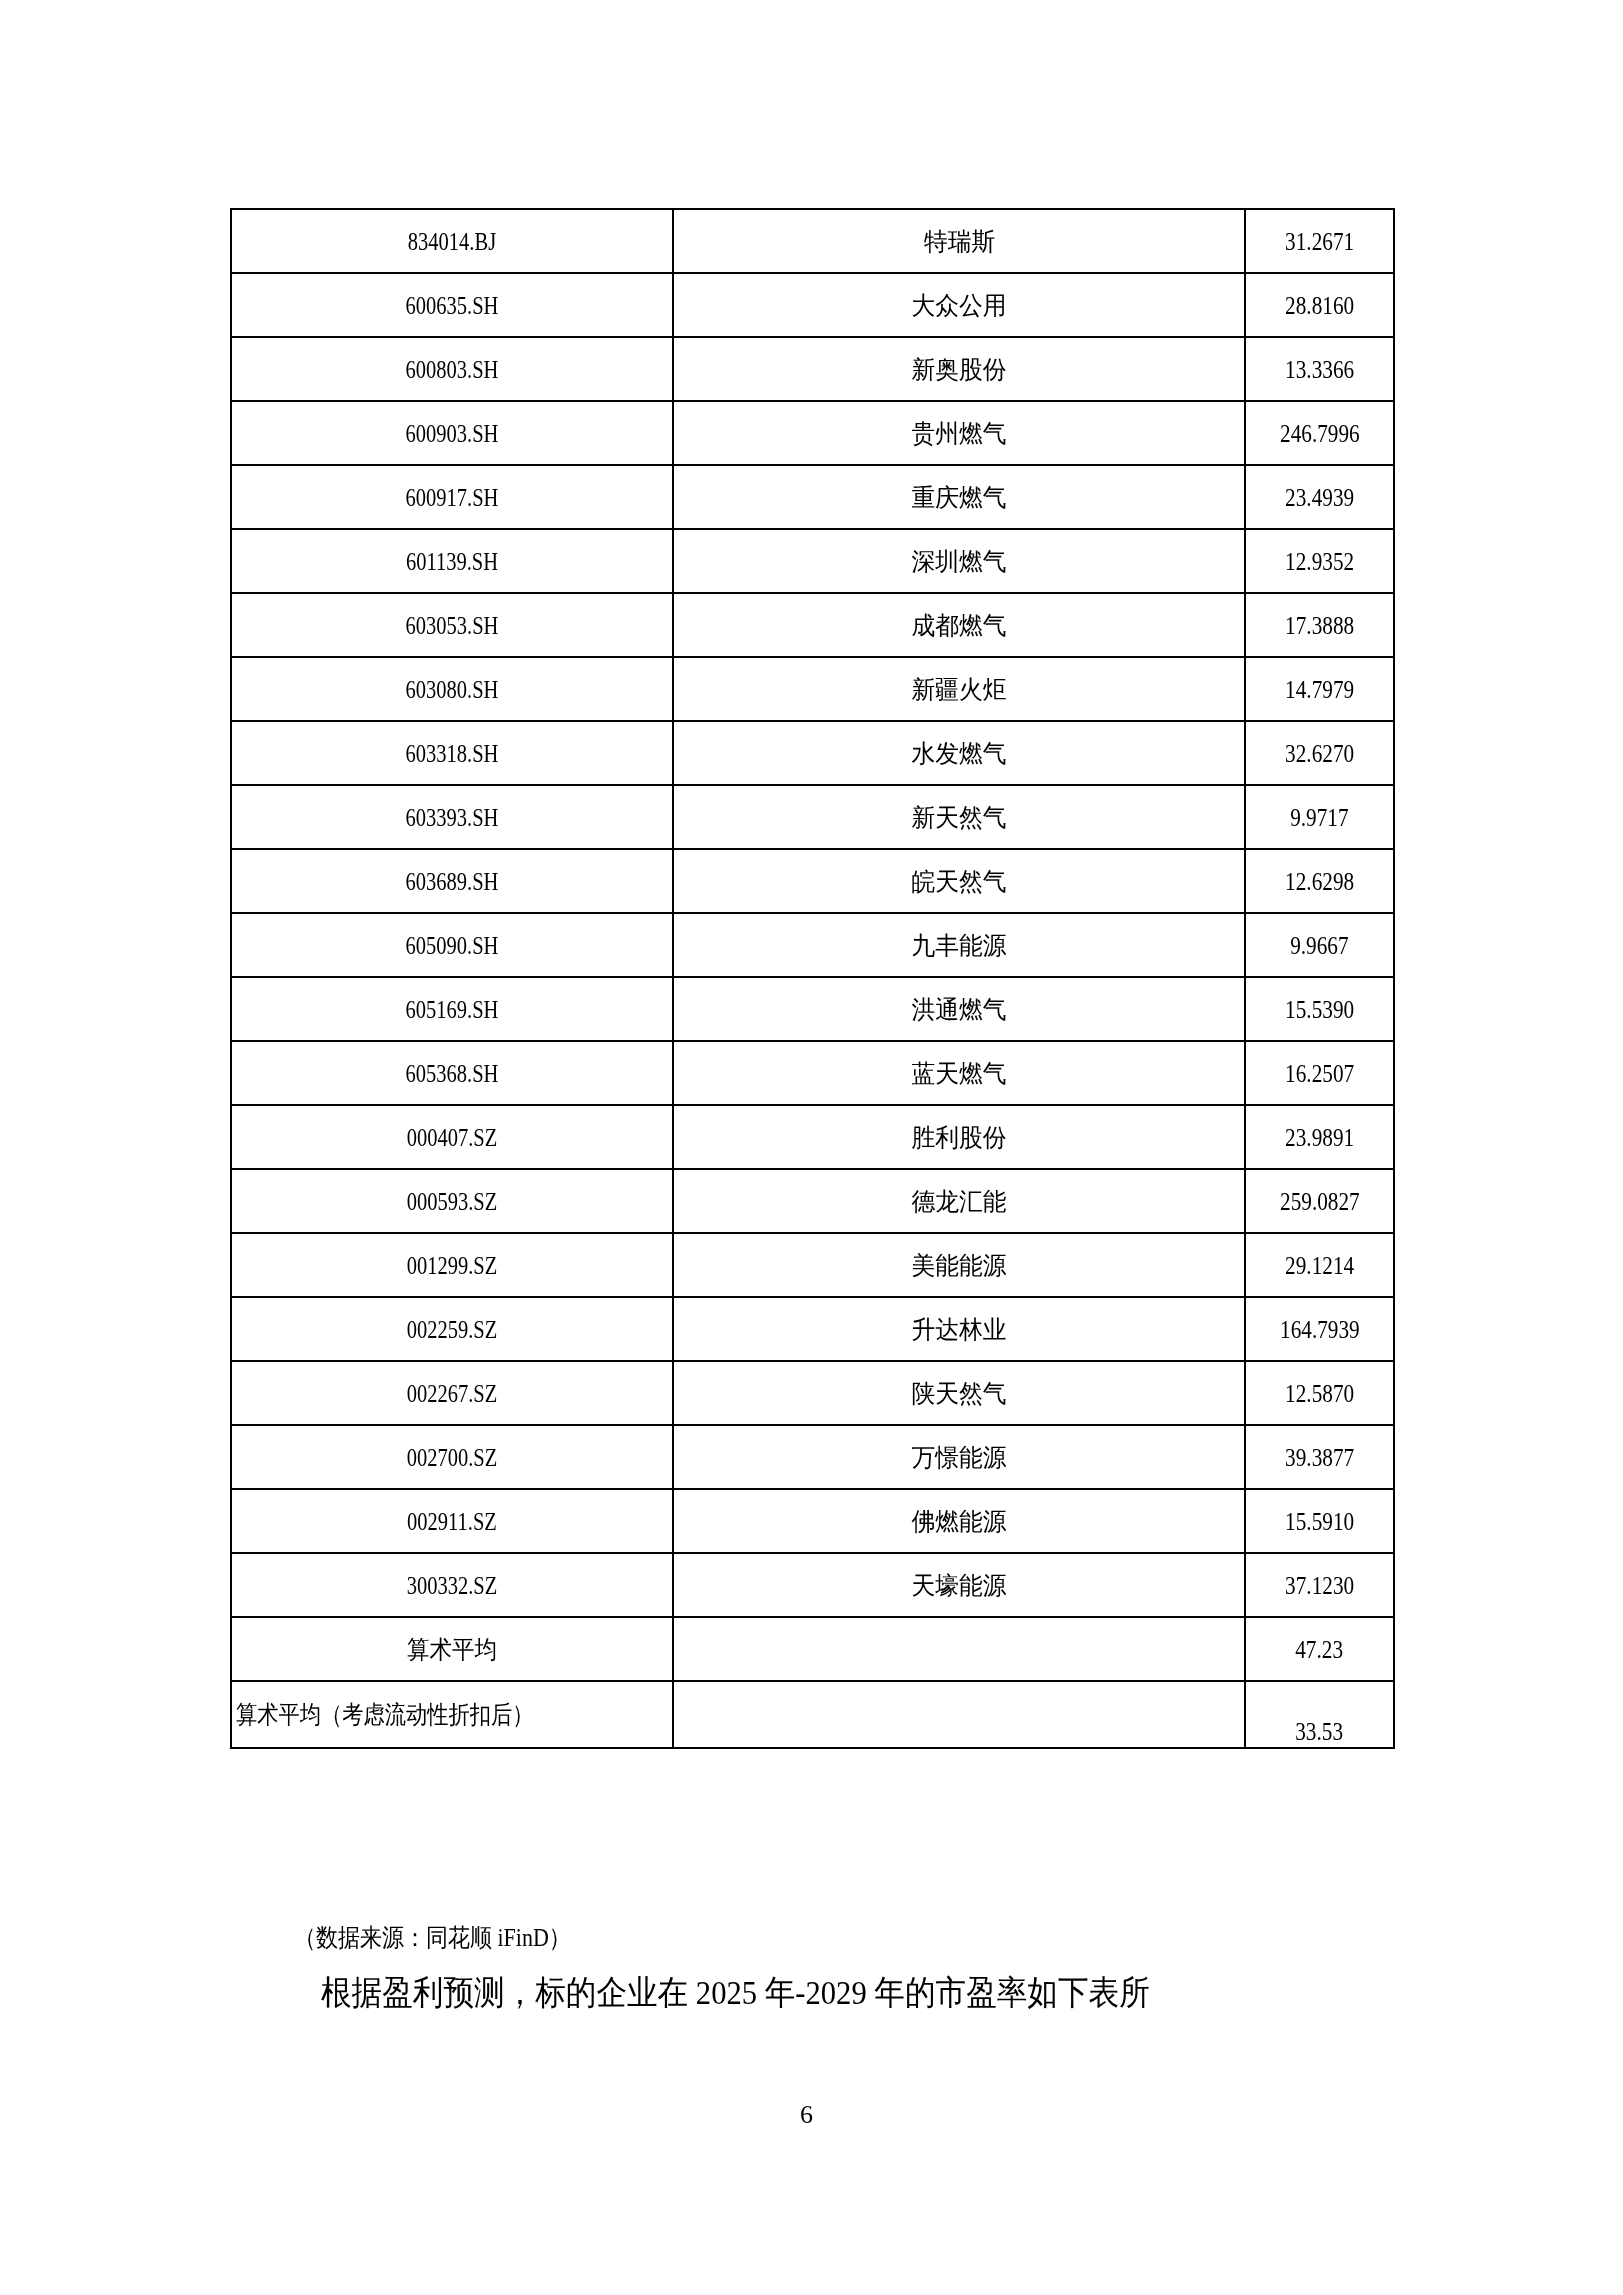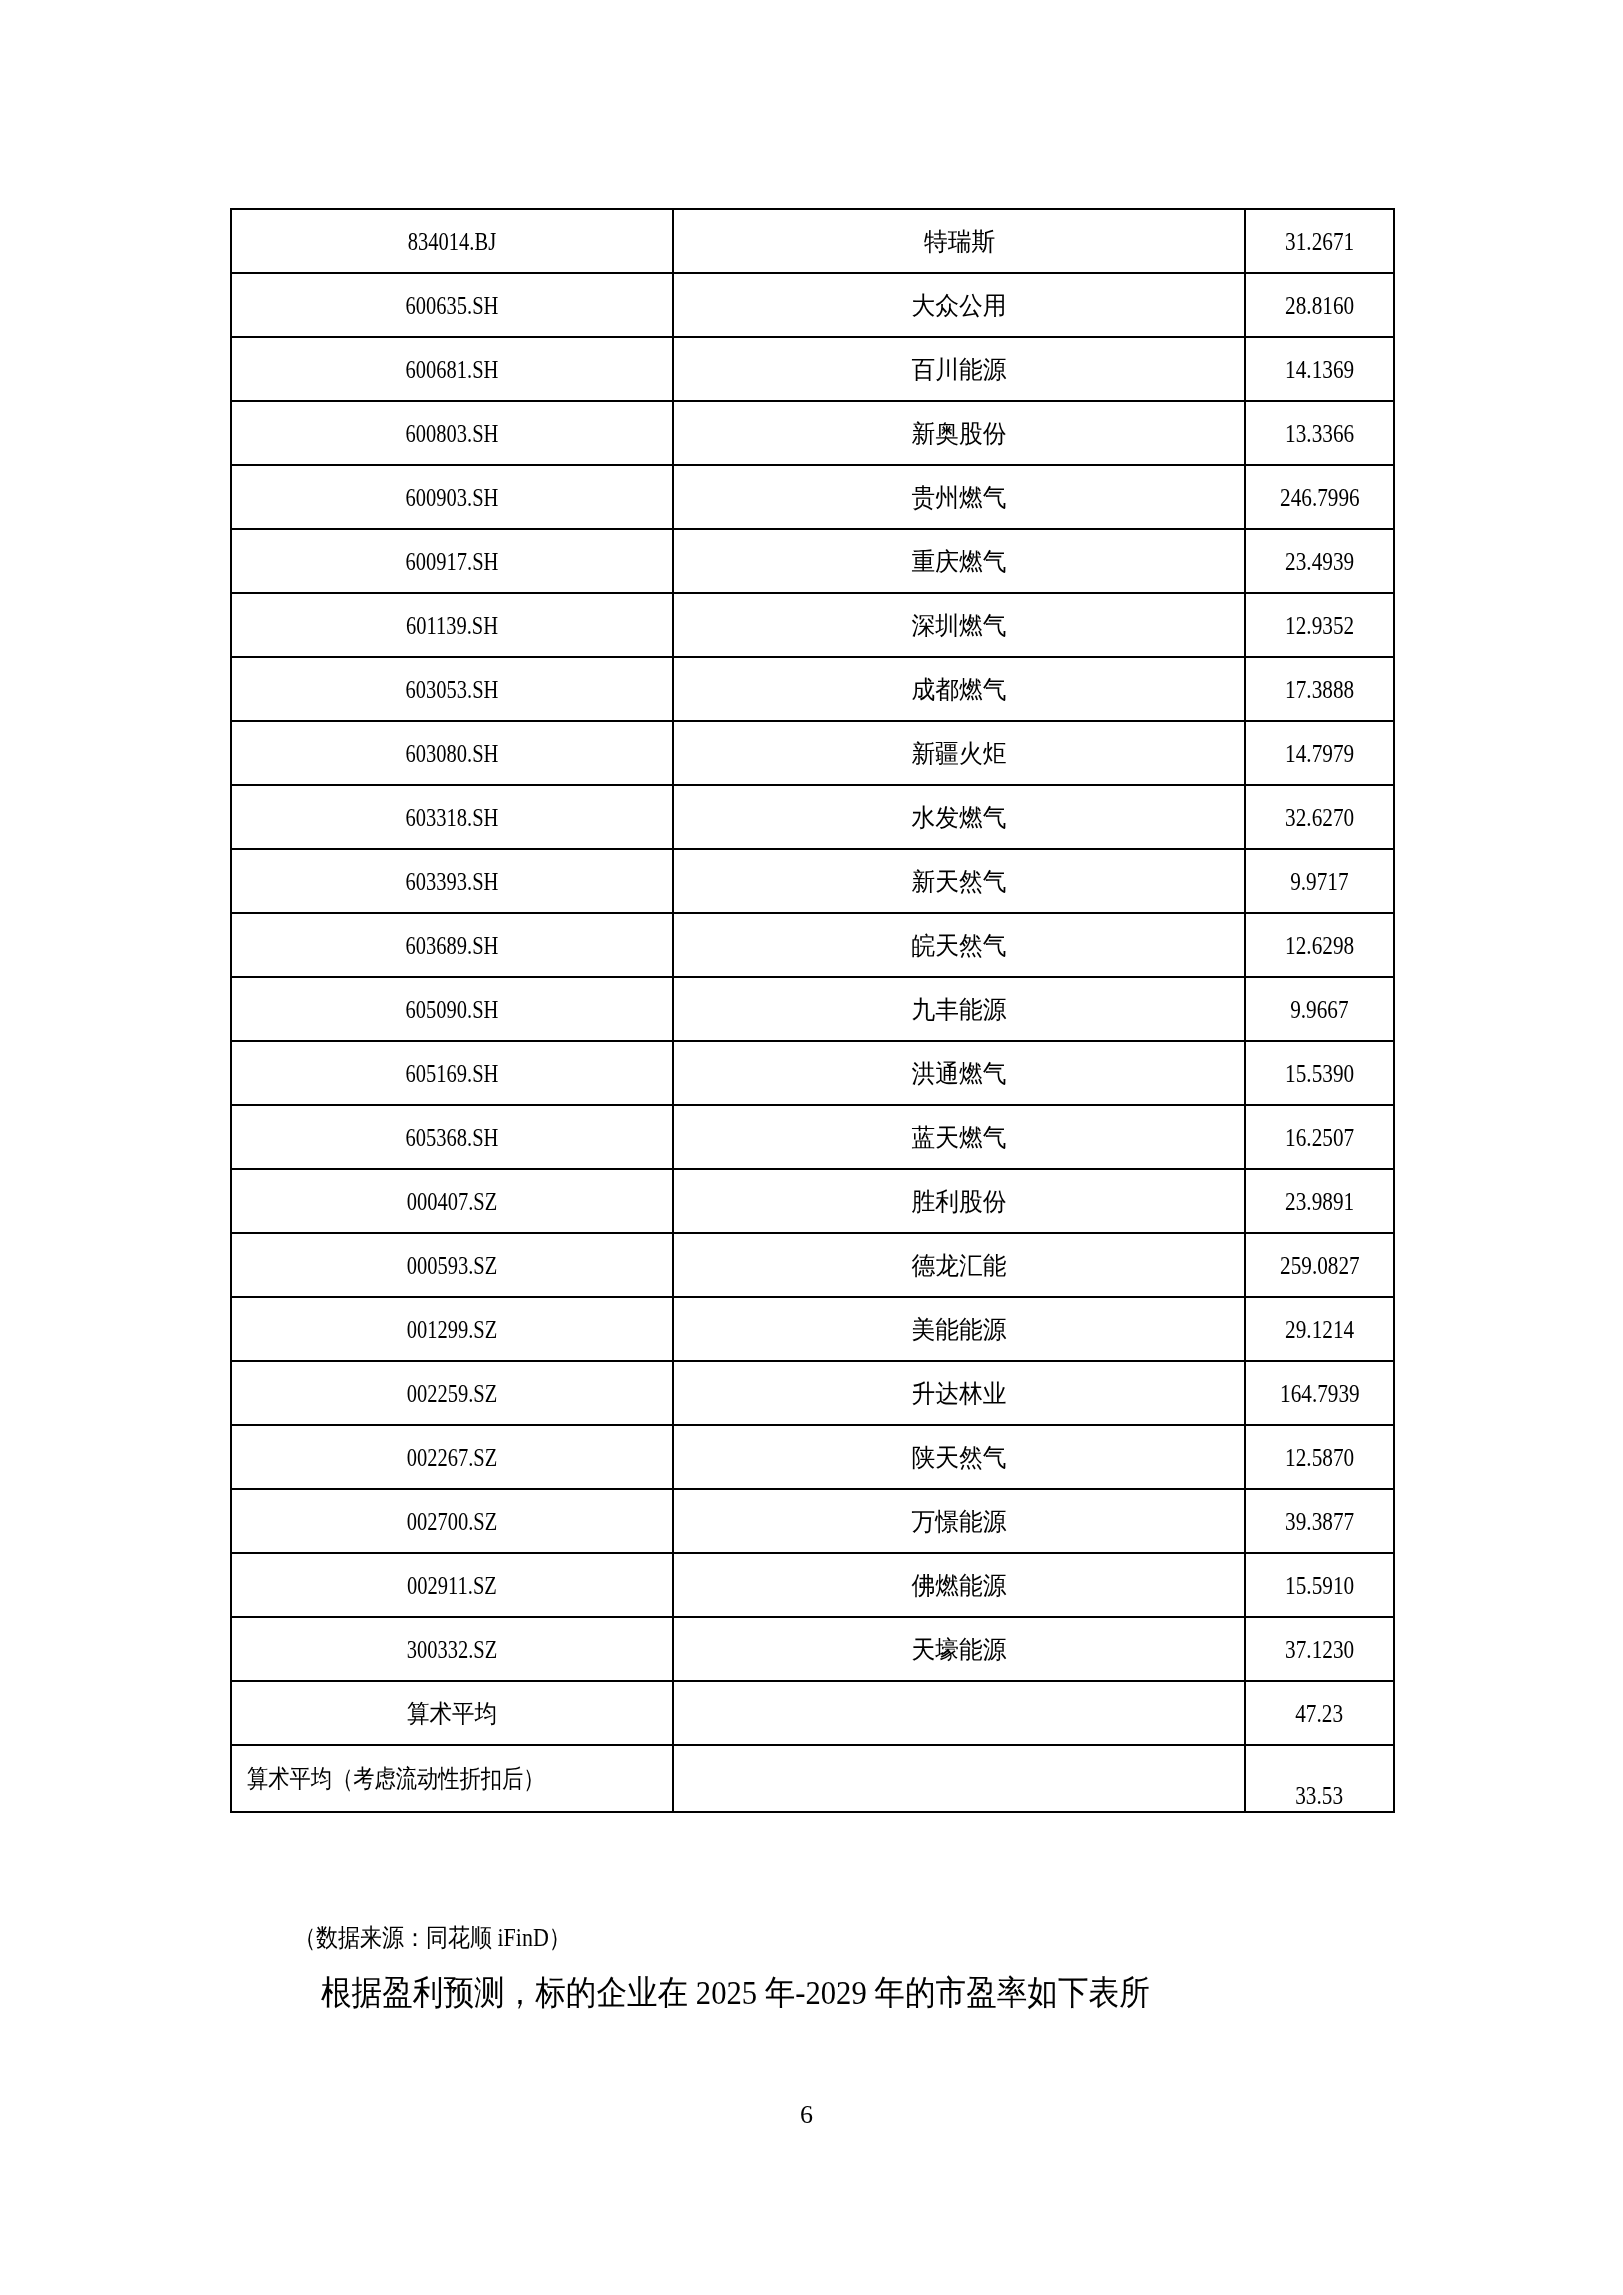--- a/index.html
+++ b/index.html
@@ -13,21 +13,21 @@
   table.pe col.c3 { width: 149px; }
   table.pe td { border: 2px solid #000; height: 62px; padding: 0; text-align: center;
                 vertical-align: middle; font-size: 25px; line-height: 1;
                 font-family: "Liberation Serif", "DejaVu Serif", serif; }
   table.pe td.code { letter-spacing: 0px; transform: scaleX(0.82); }
   table.pe td.num { font-size: 25px; }
   table.pe td.num span { display: inline-block; transform: scaleX(0.85); }
   table.pe td.code span { display: inline-block; }
   table.pe td.name span { display: inline-block; transform: scaleX(0.95); }
   table.pe tr.avg2 td.num { vertical-align: bottom; padding-bottom: 3px; }
-  table.pe tr.avg2 td.code { text-align: left; padding-left: 15px; transform: none; }
+  table.pe tr.avg2 td.code { text-align: left; padding-left: 4px; transform: none; }
   table.pe tr.avg2 td.code span { transform: scaleX(0.85); transform-origin: left center; }
   table.pe tr.avg1 td.code { transform: none; }
   table.pe tr.avg1 td.code span { transform: scaleX(0.9); }
   .source { position: absolute; left: 294px; top: 1921px; font-size: 25px;
             font-family: "Liberation Serif", "DejaVu Serif", serif; transform: scaleX(0.88);
             transform-origin: left center; }
   .para { position: absolute; left: 321px; top: 1970px; font-size: 34px; white-space: nowrap;
           font-family: "Liberation Serif", "DejaVu Serif", serif; transform: scaleX(0.9);
           transform-origin: left center; }
   .pagenum { position: absolute; left: 800px; top: 2100px; font-size: 26px;
@@ -47,25 +47,20 @@
 
       <tr>
           <td class="code"><span>834014.BJ</span></td>
           <td class="name"><span>特瑞斯</span></td>
           <td class="num"><span>31.2671</span></td>
         </tr>
       <tr>
           <td class="code"><span>600635.SH</span></td>
           <td class="name"><span>大众公用</span></td>
           <td class="num"><span>28.8160</span></td>
-        </tr>
-      <tr>
-          <td class="code"><span>600681.SH</span></td>
-          <td class="name"><span>百川能源</span></td>
-          <td class="num"><span>14.1369</span></td>
         </tr>
       <tr>
           <td class="code"><span>600803.SH</span></td>
           <td class="name"><span>新奥股份</span></td>
           <td class="num"><span>13.3366</span></td>
         </tr>
       <tr>
           <td class="code"><span>600903.SH</span></td>
           <td class="name"><span>贵州燃气</span></td>
           <td class="num"><span>246.7996</span></td>

